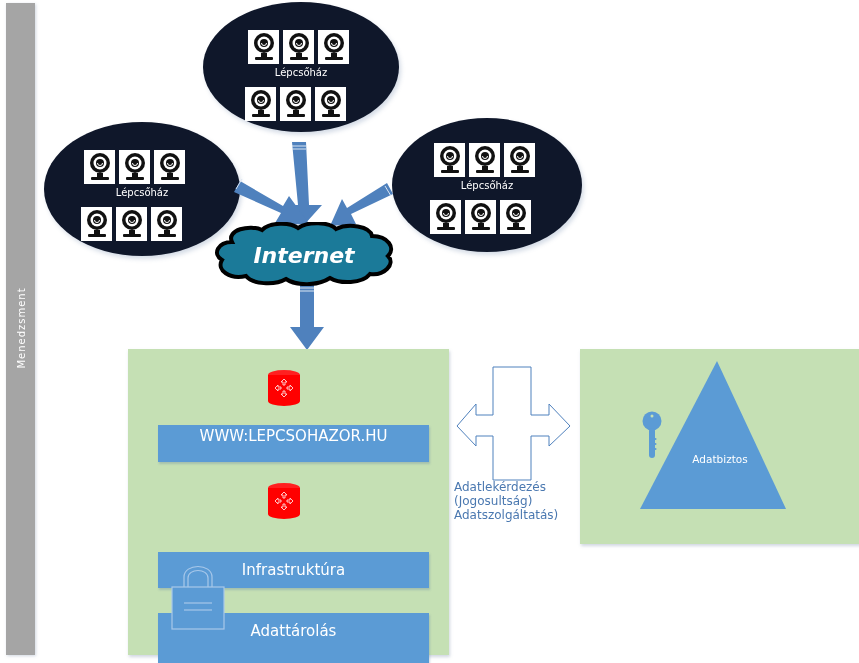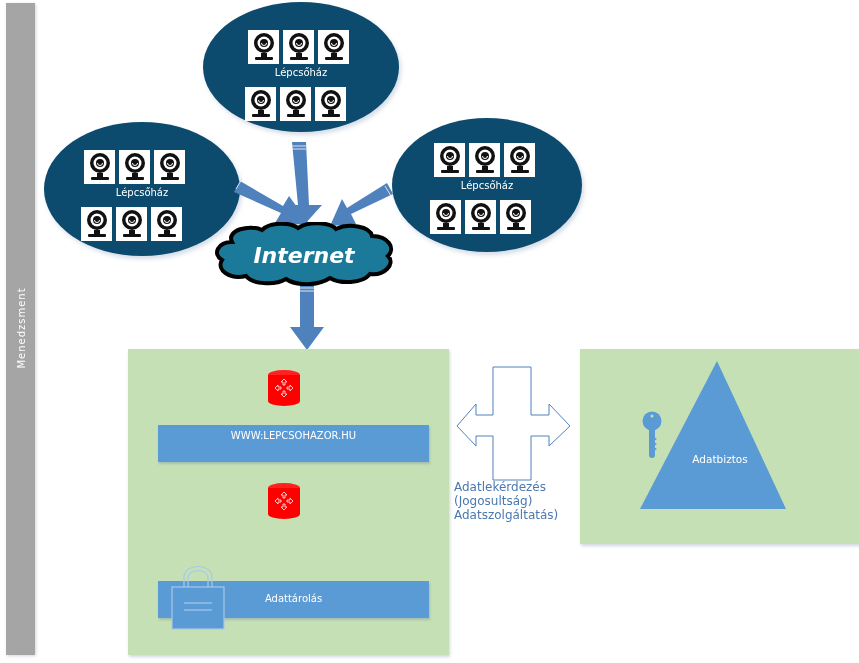--- a/index.html
+++ b/index.html
@@ -7,30 +7,30 @@
          font-family:"DejaVu Sans", sans-serif; }
   .abs { position:absolute; }
 
   
   #mgmt-bar { left:6px; top:3px; width:29px; height:652px; background:#a5a5a5;
               box-shadow:1px 1px 3px rgba(120,140,170,0.35); }
   #mgmt-label { position:absolute; left:50%; top:325px; transform:translate(-50%,-50%) rotate(-90deg);
                 color:#ffffff; font-size:10px; letter-spacing:1px; white-space:nowrap; }
 
   
-  .ellipse { background:#0c4a6e; border-radius:50%;
+  .ellipse { background:#0f172a; border-radius:50%;
              box-shadow:2px 3px 4px rgba(90,120,160,0.25); }
   .ellipse-label { position:absolute; color:#ffffff; font-size:10px; width:100%; text-align:center; }
   .cam-row { position:absolute; display:flex; gap:4px; }
   .cam { width:31px; height:34px; background:#ffffff; display:flex; align-items:center; justify-content:center; }
 
   
   .panel { background:#c5e0b4; box-shadow:1px 2px 3px rgba(120,140,170,0.35); }
   .blue-bar { position:absolute; background:#5b9bd5; color:#fff; text-align:center;
-              box-shadow:1px 2px 2px rgba(90,120,160,0.3); font-size:10px; }
+              box-shadow:1px 2px 2px rgba(90,120,160,0.3); font-size:15px; }
 
   .center-text { position:absolute; color:#4a78b0; font-size:12px; line-height:14px; }
 </style>
 </head>
 <body>
 
 <div id="mgmt-bar" class="abs">
   <span id="mgmt-label">Menedzsment</span>
 </div>
 
@@ -281,22 +281,25 @@
     <div style="margin-top:4px;line-height:14px;">WWW:LEPCSOHAZOR.HU</div>
   </div>
 
   <svg class="abs" style="left:139px;top:133px;" width="34" height="38" viewBox="0 0 34 38">
     <ellipse cx="17" cy="6" rx="16" ry="5" fill="#ff2020"></ellipse>
     <rect x="1" y="6" width="32" height="26" fill="#ff0000"></rect>
     <ellipse cx="17" cy="32" rx="16" ry="5" fill="#ff0000"></ellipse>
     <path d="M17,10 l-3,3 h2 v3 h2 v-3 h2 Z M17,28 l-3,-3 h2 v-3 h2 v3 h2 Z M8,19 l3,-3 v2 h3 v2 h-3 v2 Z M26,19 l-3,-3 v2 h-3 v2 h3 v2 Z" fill="none" stroke="#ffdddd" stroke-width="0.9"></path>
   </svg>
 
-
-  <div class="blue-bar" style="left:30px;top:232px;width:271px;height:37px;line-height:36px;">
+  <div class="blue-bar" style="left:30px;top:203px;width:271px;height:36px;line-height:36px;">
+    <span>Infrastruktúra</span>
+  </div>
+
+  <div class="blue-bar" style="left:30px;top:264px;width:271px;height:50px;line-height:36px;">
     <span>Adattárolás</span>
   </div>
 
   <svg class="abs" style="left:42px;top:210px;" width="56" height="72" viewBox="0 0 56 72">
     <path d="M14,28 V18 C14,4 42,4 42,18 V28" fill="none" stroke="#a8c8ea" stroke-width="1.2"></path>
     <path d="M18,28 V19 C18,9 38,9 38,19 V28" fill="none" stroke="#a8c8ea" stroke-width="1.2"></path>
     <rect x="2" y="28" width="52" height="42" fill="#5b9bd5" stroke="#a8c8ea" stroke-width="1.2"></rect>
     <line x1="14" y1="44" x2="42" y2="44" stroke="#a8c8ea" stroke-width="1.2"></line>
     <line x1="14" y1="51" x2="42" y2="51" stroke="#a8c8ea" stroke-width="1.2"></line>
   </svg>

